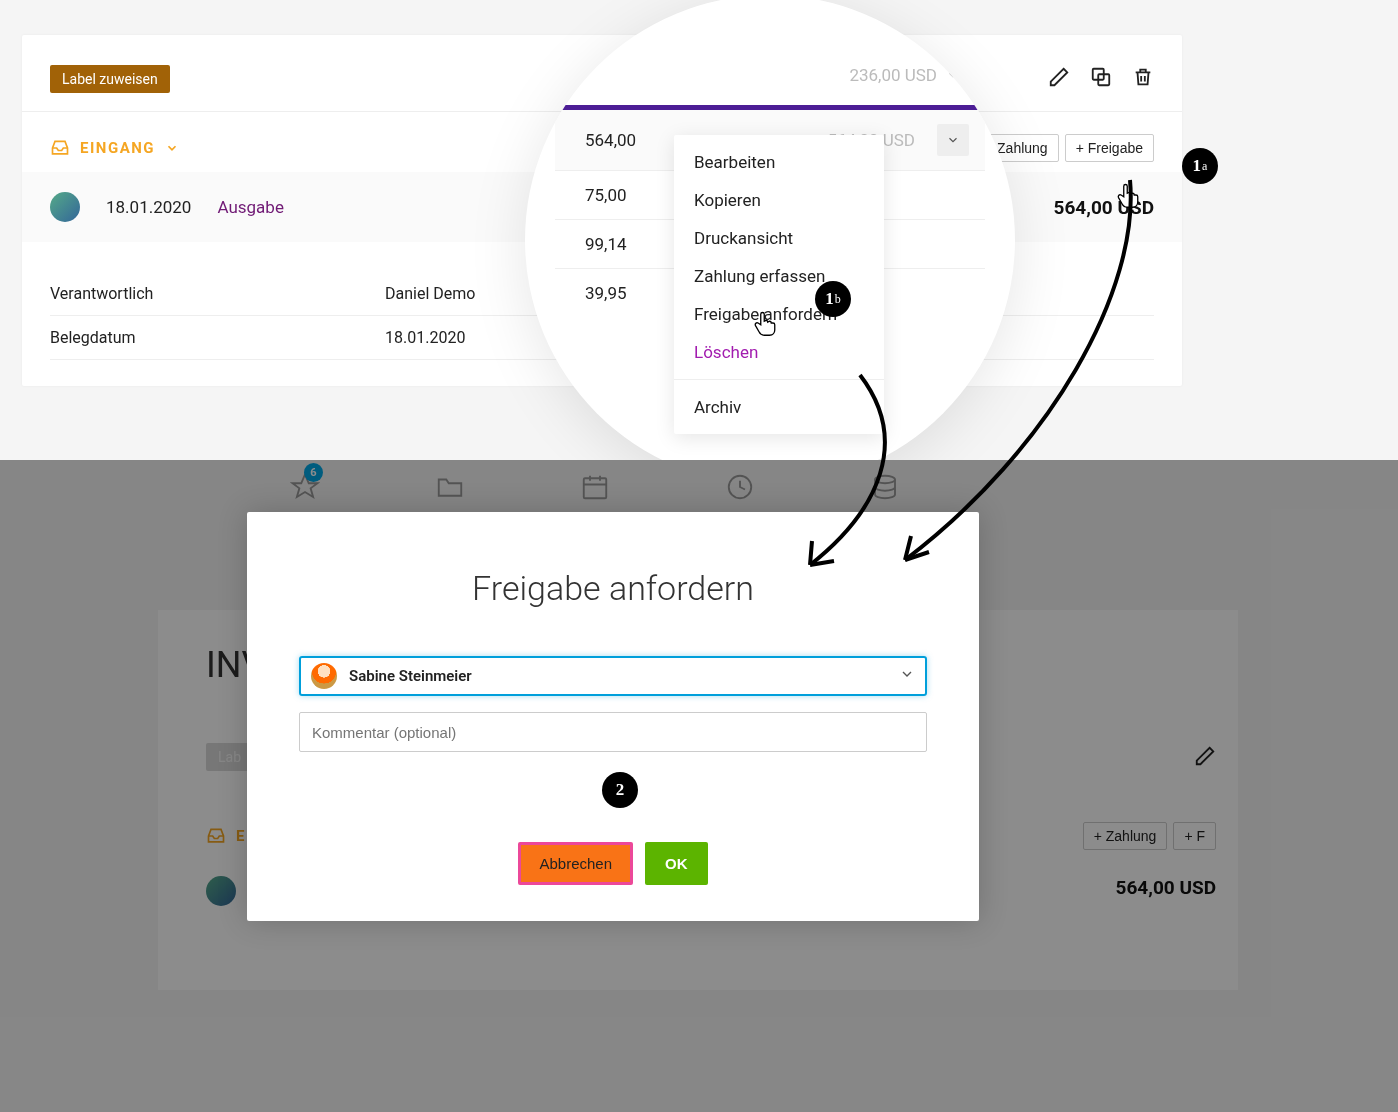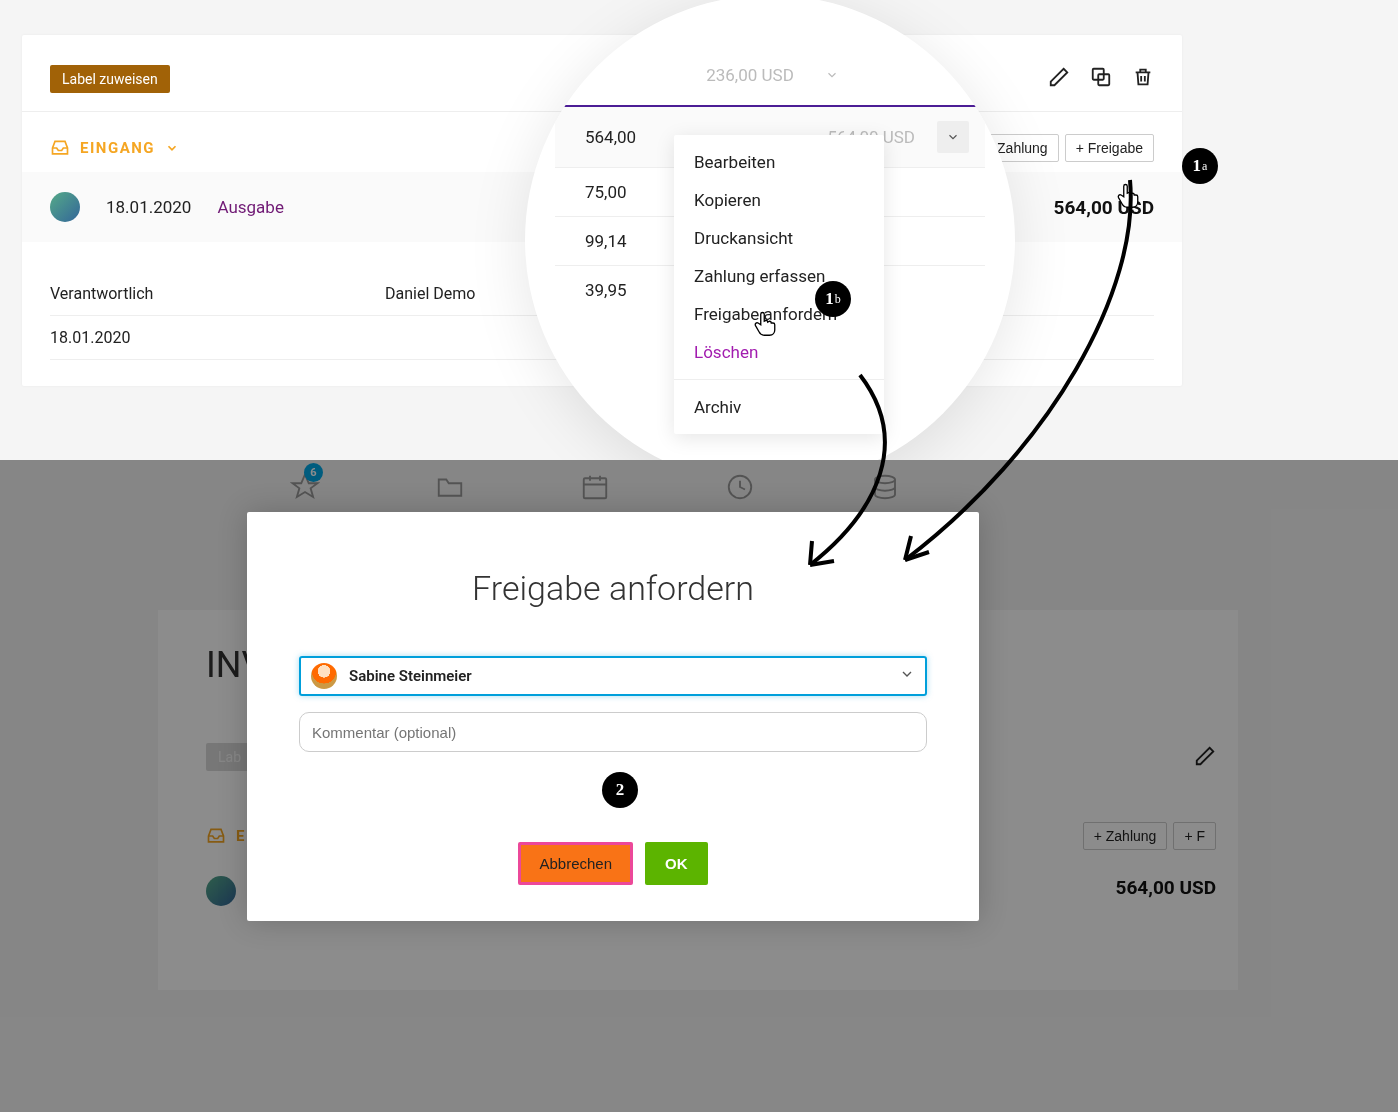--- a/index.html
+++ b/index.html
@@ -109,21 +109,21 @@
   .c-row {
     display:flex;
     justify-content:space-between;
     align-items:center;
     border-bottom:1px solid #eee;
     padding:14px 16px 14px 30px;
     font-size:17px;
     color:#222;
   }
   .c-row .muted { color:#bbb; }
-  .c-row.first { border-bottom:2px solid #4c1d95; justify-content:center; gap:22px; }
+  .c-row.first { border-bottom:5px solid #4c1d95; justify-content:flex-end; }
   .c-row.first .muted { color:#bbb; }
   .c-row.sel { background:#fafafa; }
   .chev-box {
     width:32px; height:32px;
     display:flex; align-items:center; justify-content:center;
     border-radius:2px;
   }
   .chev-box.sel { background:#eee; }
 
   
@@ -288,21 +288,21 @@
     cursor:pointer;
   }
   .select-box .chev { margin-left:auto; color:#666; }
   .sel-avatar {
     width:26px; height:26px; border-radius:50%;
     margin-right:12px;
     background: radial-gradient(circle at 50% 32%, #ffe0c0 0%, #ffe0c0 28%, #ff6a00 29%, #ff6a00 55%, #c94 56%);
   }
   .comment-box {
     border:1px solid #ccc;
-    border-radius:10px;
+    border-radius:2px;
     height:40px;
     width:100%;
     padding:0 12px;
     font-size:15px;
     color:#aaa;
   }
   .modal-actions {
     margin-top:90px;
     display:flex;
     justify-content:center;
@@ -383,20 +383,21 @@
     <span class="entry-type">Ausgabe</span>
     <span class="entry-total">564,00 USD</span>
   </div>
 
   <div class="details">
     <div class="detail-line">
       <div class="detail-label">Verantwortlich</div>
       <div class="detail-value">Daniel Demo</div>
     </div>
     <div class="detail-line">
+      <div class="detail-label">Belegdatum</div>
       <div class="detail-value">18.01.2020</div>
     </div>
   </div>
 </div>
 
 <div class="circle">
   <div class="circle-inner">
     <div class="c-row first">
       <span class="muted">236,00 USD</span>
       <span class="chev-box">

